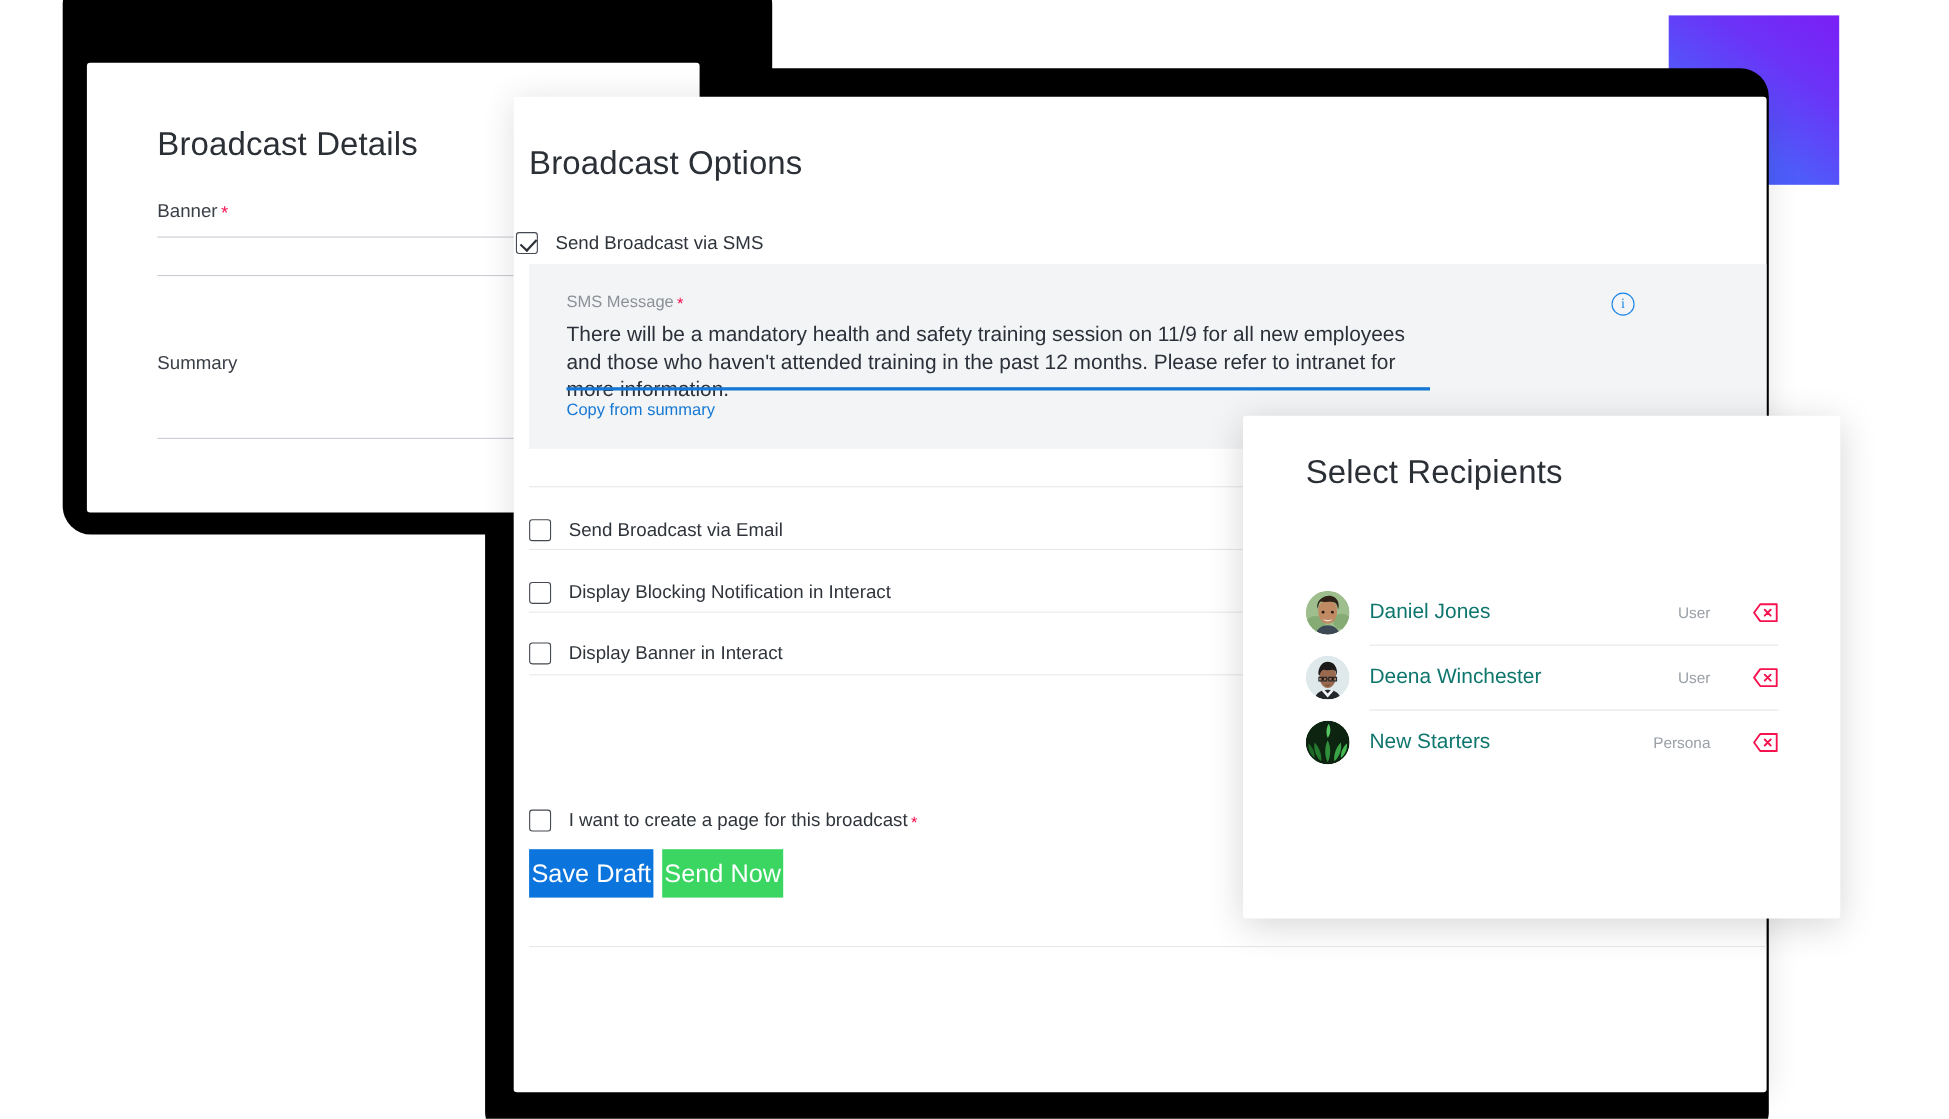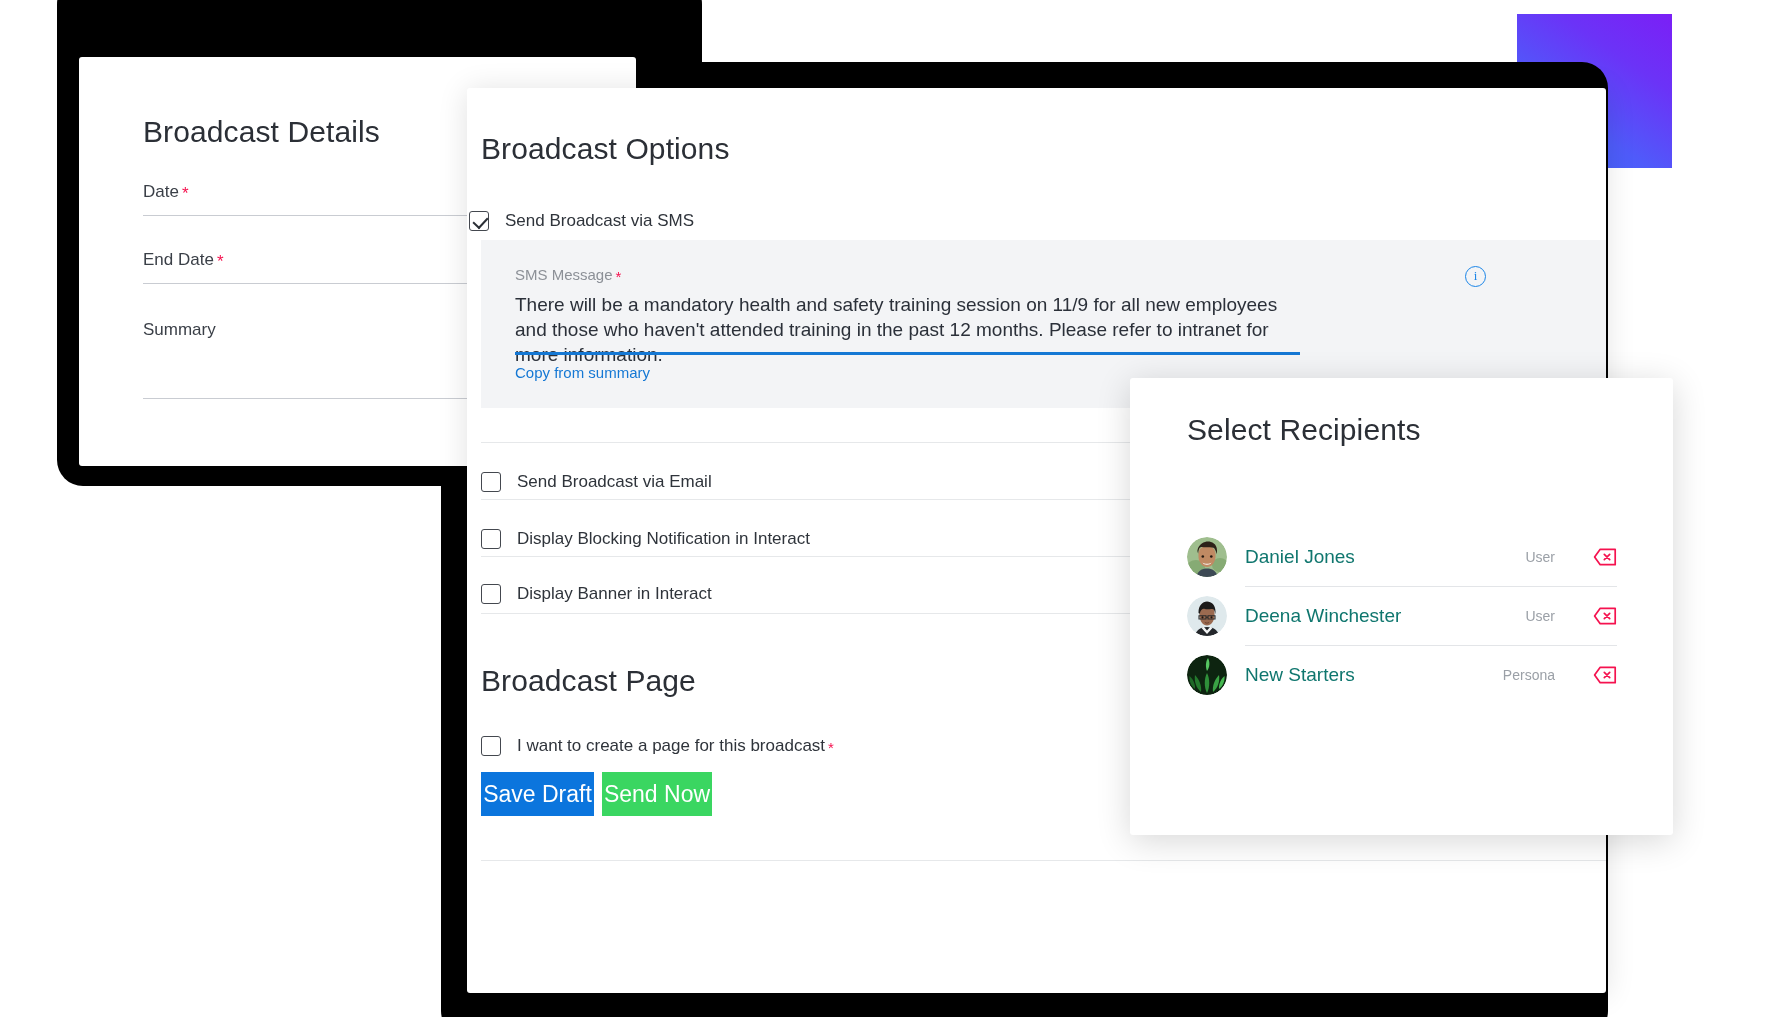--- a/index.html
+++ b/index.html
@@ -216,29 +216,26 @@
   <div class="gradient-square"></div>
 
   <div class="frame frame-a"></div>
   <div class="frame frame-b"></div>
 
   <div class="card card-details">
     <div class="heading bd-title">Broadcast Details</div>
 
     <div class="bd-f1">
       <div class="bd-field-label">
-        <span class="field-label">Date</span><span class="req">*</span>
+        <span class="field-label">Banner</span><span class="req">*</span>
       </div>
       <div class="rule"></div>
     </div>
 
     <div class="bd-f2">
-      <div class="bd-field-label">
-        <span class="field-label">End Date</span><span class="req">*</span>
-      </div>
       <div class="rule"></div>
     </div>
 
     <div class="bd-f3">
       <div class="bd-field-label">
         <span class="field-label">Summary</span>
       </div>
       <div class="rule bd-rule"></div>
     </div>
   </div>
@@ -280,21 +277,20 @@
 
     <div style="position:absolute;left:14px;top:468px;width:1125px;height:1px;background:#e6e8ea;"></div>
 
     <div class="checkrow" style="position:absolute;left:14px;top:478px;">
       <div class="checkbox"></div>
       <div class="checkrow-label">Display Banner in Interact</div>
     </div>
 
     <div style="position:absolute;left:14px;top:525px;width:1125px;height:1px;background:#e6e8ea;"></div>
 
-    <div class="heading" style="position:absolute;left:14px;top:576px;">Broadcast Page</div>
 
     <div class="checkrow" style="position:absolute;left:14px;top:630px;">
       <div class="checkbox"></div>
       <div class="checkrow-label">
         <span>I want to create a page for this broadcast</span><span class="req-sm">*</span>
       </div>
     </div>
 
     <button class="btn" style="position:absolute;left:14px;top:684px;width:113px;height:44px;background:#0b75dd;color:#fff;">Save Draft</button>
     <button class="btn" style="position:absolute;left:135px;top:684px;width:110px;height:44px;background:#3ad661;color:#fff;">Send Now</button>

